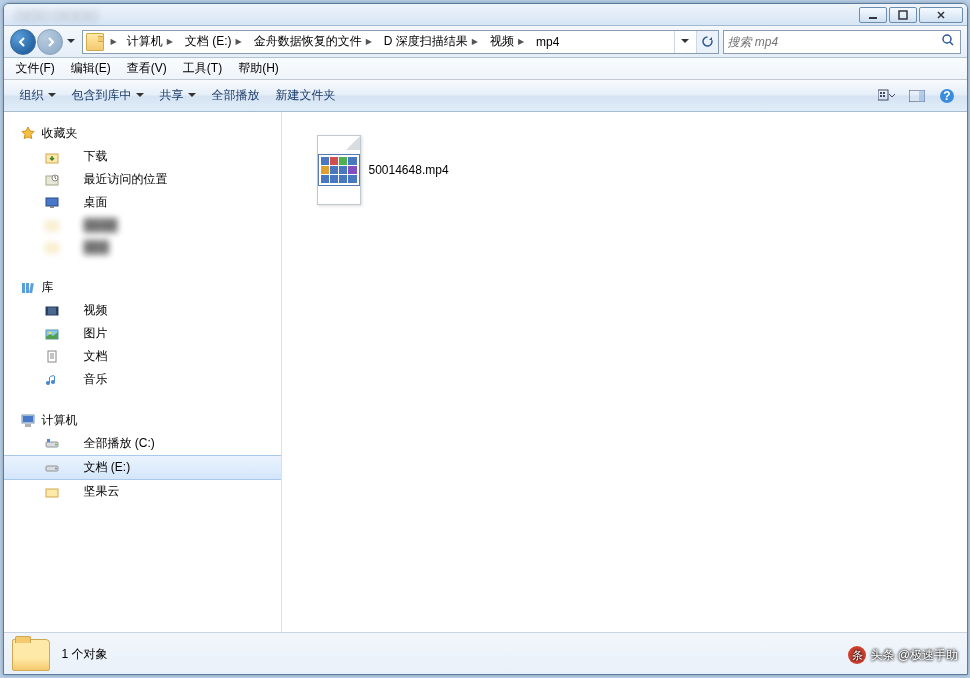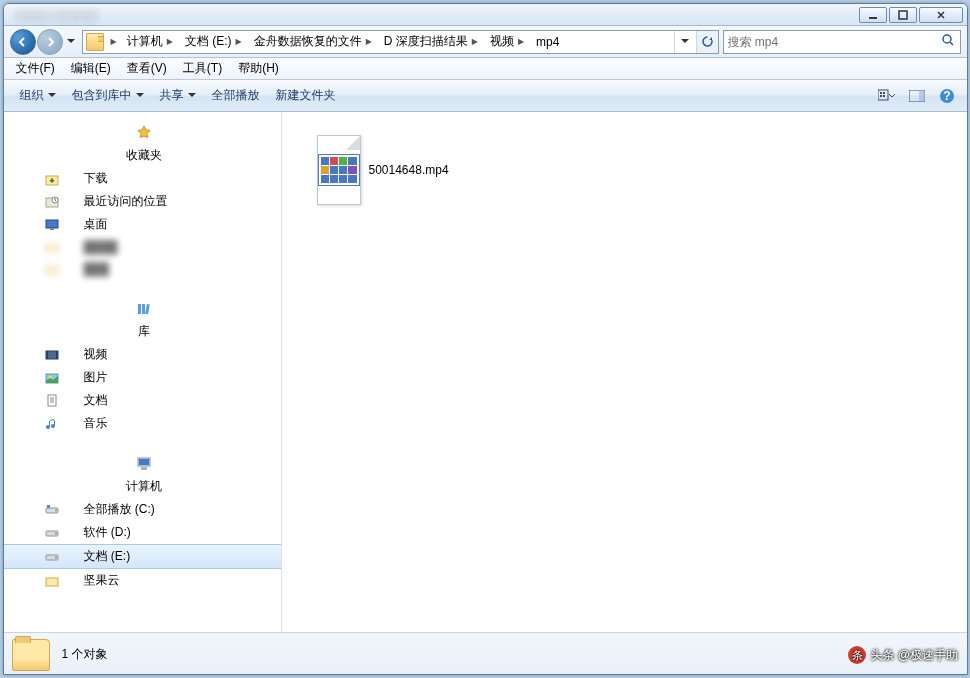--- a/index.html
+++ b/index.html
@@ -23,35 +23,35 @@
 .address { flex: 1; height: 24px; background: #fff; border: 1px solid #8a9cb0; display: flex; align-items: center; }
 .addr-icon { width: 18px; height: 18px; margin: 0 3px; background: linear-gradient(#ffe9a8,#f5c96e); border: 1px solid #d0a850; border-radius: 1px; position: relative; }
 .addr-icon::before { content:''; position:absolute; right:-1px; top:2px; width:5px; height:4px; background:#f5c96e; border:1px solid #d0a850; border-left:none; }
 .crumb { display: flex; align-items: center; height: 100%; padding: 0 2px 0 6px; cursor: pointer; white-space: nowrap; }
 .crumb-sep { padding: 0 4px; display: flex; align-items: center; }
 .addr-end { margin-left: auto; display: flex; }
 .addr-btn { width: 22px; height: 22px; border-left: 1px solid #cbd8e6; display: flex; align-items: center; justify-content: center; cursor: pointer; }
 .refresh-btn { background: #eaf1f9; }
 
 .search-box { width: 238px; height: 24px; background: #fff; border: 1px solid #8a9cb0; display: flex; align-items: center; padding: 0 4px; }
-.search-box input { border: none; outline: none; flex: 1; color: #4c1d95; font-size: 12px; }
+.search-box input { border: none; outline: none; flex: 1; font-style: italic; color: #4c1d95; font-size: 12px; }
 .search-icon { width: 16px; text-align: center; color: #2a5a9a; }
 
 .menu-bar { height: 22px; background: linear-gradient(#fafcfe,#eef4fa); border-bottom: 1px solid #c0c8d0; display: flex; align-items: center; padding: 0 4px; }
 .menu-item { padding: 2px 8px; cursor: pointer; }
 
 .toolbar { height: 32px; background: linear-gradient(#f8fbfe,#e5eef8 48%,#d5e3f2 52%,#e0ecf8); border-bottom: 1px solid #a8bcd0; display: flex; align-items: center; padding: 0 8px; }
 .tb-item { padding: 3px 8px; cursor: pointer; display: flex; align-items: center; gap: 4px; color: #1a3a6a; }
 .tb-right { margin-left: auto; display: flex; align-items: center; gap: 6px; }
 .tb-icon-btn { width: 24px; height: 22px; display: flex; align-items: center; justify-content: center; cursor: pointer; }
 
 .body { display: flex; height: 520px; }
 .sidebar { width: 278px; background: #fff; border-right: 1px solid #d8e0e8; overflow-y: auto; padding: 10px 0; }
 .side-group { margin-bottom: 18px; }
-.side-head { display: flex; align-items: center; gap: 6px; padding: 3px 12px 3px 16px; cursor: pointer; flex-direction: column; }
+.side-head { display: flex; align-items: center; gap: 6px; padding: 3px 12px 3px 16px; cursor: pointer; }
 .side-item { display: flex; align-items: center; gap: 24px; padding: 3px 12px 3px 40px; cursor: pointer; }
 .side-item.selected { background: linear-gradient(#eaf3fe,#d4e6fb); border: 1px solid #a8c8ec; border-left: none; border-right: none; }
 .side-item.blur span { filter: blur(3px); opacity: .55; }
 .sico { width: 16px; height: 16px; display: inline-flex; align-items: center; justify-content: center; flex-shrink: 0; }
 
 .content { flex: 1; background: #fff; padding: 18px 0 0 30px; display: flex; flex-wrap: wrap; align-content: flex-start; }
 .file-item { width: 110px; display: flex; flex-direction: row; align-items: center; gap: 8px; cursor: pointer; padding: 5px; }
 .file-thumb { width: 70px; height: 70px; border: 1px solid #c0c8d0; background: #fff; box-shadow: 1px 1px 3px rgba(0,0,0,.15); position: relative; display: flex; align-items: center; justify-content: center; }
 .file-thumb::before { content:''; position:absolute; top:0; right:0; width:14px; height:14px; background: linear-gradient(135deg, transparent 49%, #d8dde2 51%); }
 .thumb-grid { width: 42px; height: 32px; border: 1px solid #5878b0; background: #fff; display: grid; grid-template-columns: repeat(4,1fr); grid-template-rows: repeat(3,1fr); gap: 1px; padding: 2px; }
@@ -328,29 +328,20 @@
         <div class="side-item">
             <span class="sico">
               <svg width="14" height="14" viewBox="0 0 14 14">
                 <rect x="1" y="5" width="12" height="5" rx="1" fill="#d8dce0" stroke="#909498"></rect>
                 <circle cx="11" cy="7.5" r="1" fill="#50c050"></circle>
                 <rect x="2" y="2" width="3" height="3" fill="#4a88d8"></rect>
               </svg>
             </span>
             <span>全部播放 (C:)</span>
           </div>
-        <div class="side-item">
-            <span class="sico">
-              <svg width="14" height="14" viewBox="0 0 14 14">
-                <rect x="1" y="5" width="12" height="5" rx="1" fill="#d8dce0" stroke="#909498"></rect>
-                <circle cx="11" cy="7.5" r="1" fill="#888"></circle>
-              </svg>
-            </span>
-            <span>软件 (D:)</span>
-          </div>
         <div class="side-item selected">
             <span class="sico">
               <svg width="14" height="14" viewBox="0 0 14 14">
                 <rect x="1" y="5" width="12" height="5" rx="1" fill="#d8dce0" stroke="#909498"></rect>
                 <circle cx="11" cy="7.5" r="1" fill="#888"></circle>
               </svg>
             </span>
             <span>文档 (E:)</span>
           </div>
         <div class="side-item">

